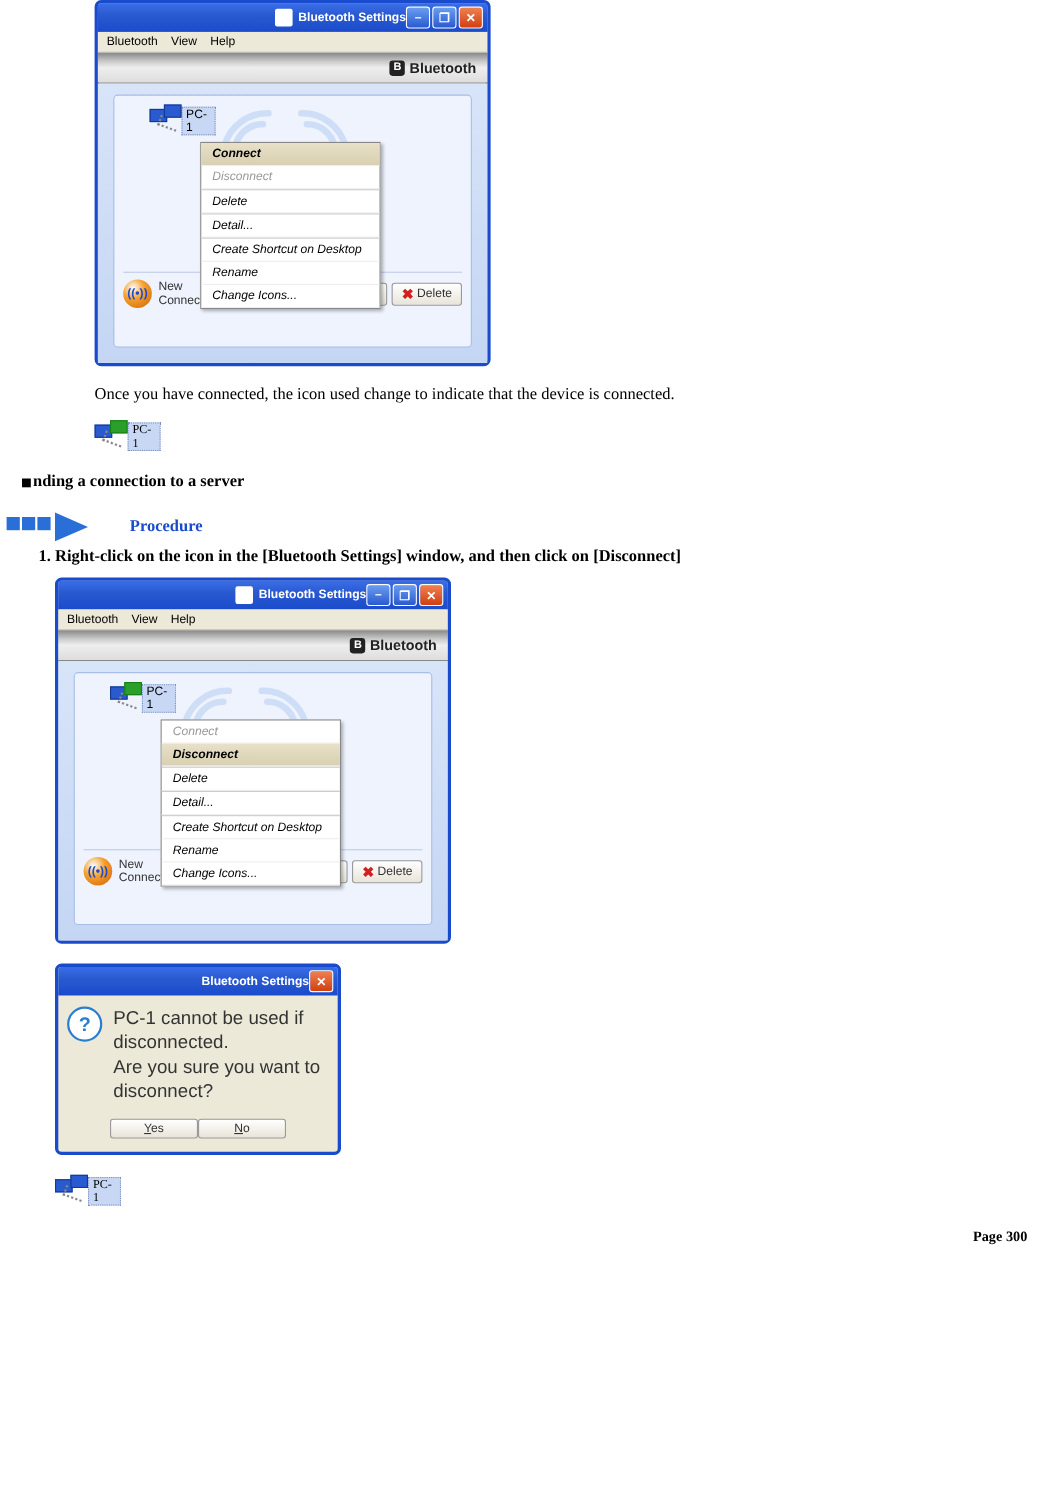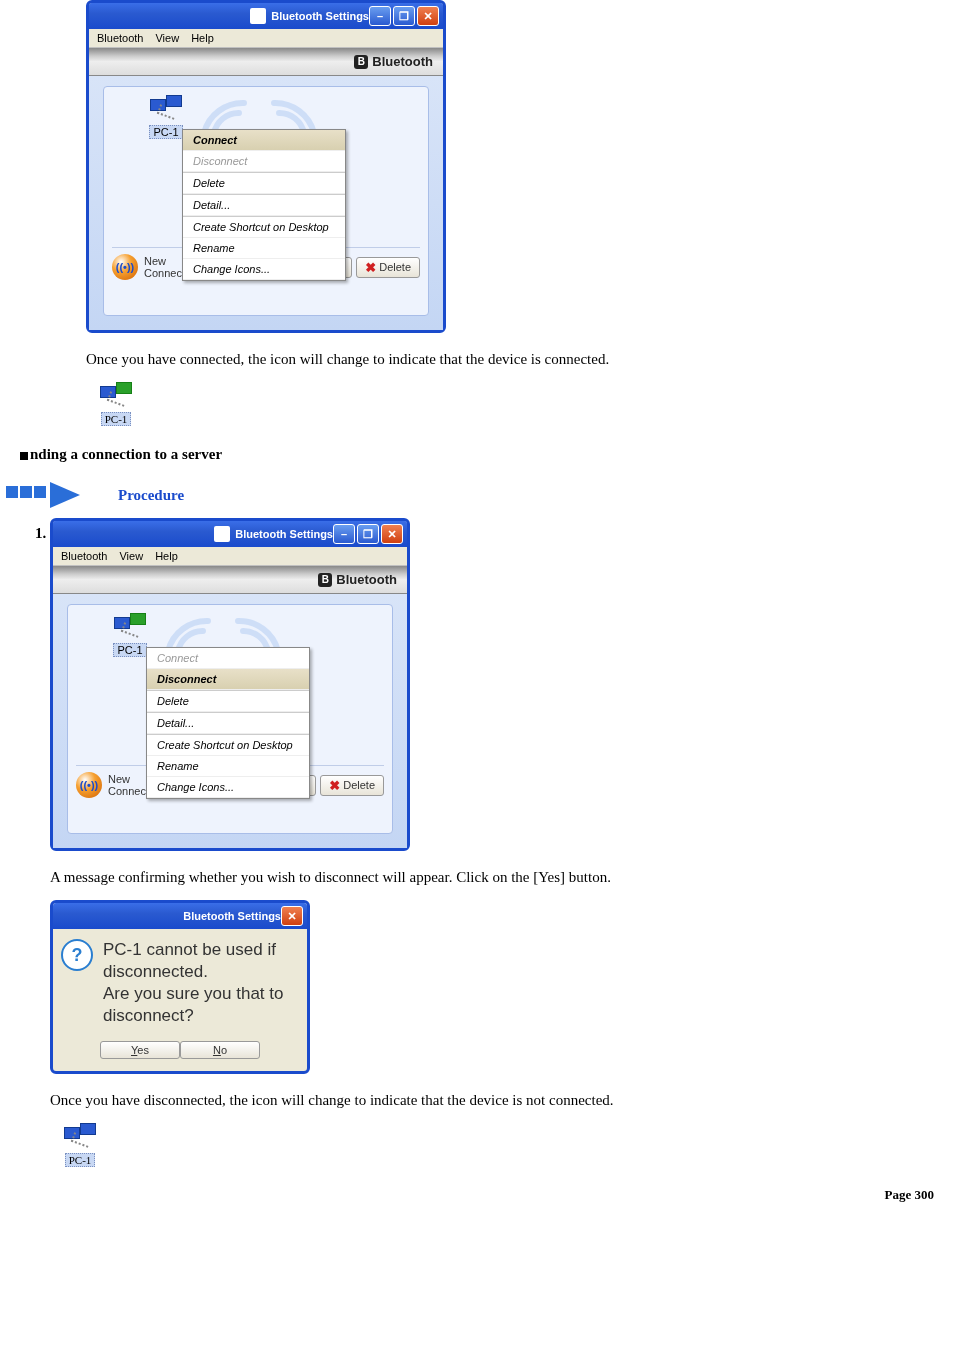--- a/index.html
+++ b/index.html
@@ -65,21 +65,21 @@
     background:linear-gradient(#d8e4f8,#c4d6f4);
   }
   .inner{
     background:#eef3fd;border:1px solid #a8bde8;border-radius:4px;
     padding:10px 8px 8px 8px;position:relative;min-height:210px;
   }
   .radio-art{
     position:absolute;left:80px;top:6px;opacity:.4;
   }
   .device{
-    display:flex;flex-direction:column;align-items:center;width:60px;
+    display:flex;flex-direction:row;align-items:center;width:60px;
     position:absolute;left:32px;top:8px;
   }
   .device-ico{
     width:32px;height:28px;position:relative;
   }
   .mon{width:14px;height:10px;background:#2a5ad0;border:1px solid #123a90;position:absolute;}
   .mon.m1{left:0;top:4px;}
   .mon.m2{right:0;top:0px;}
   .cable{position:absolute;left:8px;top:12px;width:16px;height:8px;border-bottom:2px dotted #888;border-left:2px dotted #888;transform:rotate(20deg);}
   .dev-label{font-size:11px;background:#c8d8f4;border:1px dotted #7a90c0;padding:0 3px;margin-top:2px;}
@@ -223,21 +223,21 @@
           <div class="xpbtn">
               <span class="i-del">✖</span>
               <span>Delete</span>
             </div>
         </div>
       </div>
     </div>
   </div>
 </div>
 
-<div class="body-text">Once you have connected, the icon will change to indicate that the device is connected.</div>
+<div class="body-text">Once you have connected, the icon used change to indicate that the device is connected.</div>
 
 <div class="small-device">
   <div class="device conn">
     <div class="device-ico">
         <div class="mon m1"></div>
         <div class="mon m2"></div>
         <div class="cable"></div>
       </div>
     <div class="dev-label">PC-1</div>
   </div>
@@ -249,20 +249,21 @@
 
 <div class="proc-row">
   <div class="proc-arrow">
     <span class="box"></span><span class="box"></span><span class="box"></span><span class="tri"></span>
   </div>
   <span class="proc-label">Procedure</span>
 </div>
 
 <ol class="steps">
   <li>
+    <span>Right-click on the icon in the [Bluetooth Settings] window, and then click on [Disconnect]</span>
     <span class="stepbody">
 
       <div class="win" style="margin-left:0">
         <div class="titlebar">
           <div class="t-left">
             <span class="win-icon">✦</span>
             <span>Bluetooth Settings</span>
           </div>
           <div class="winbtns">
             <div class="winbtn">–</div>
@@ -325,47 +326,45 @@
                 <div class="xpbtn">
                     <span class="i-del">✖</span>
                     <span>Delete</span>
                   </div>
               </div>
             </div>
           </div>
         </div>
       </div>
 
-      <div class="body-text" style="margin-left:0">A message confirming whether you wish to disconnect will appear. Click on the [Yes] button.</div>
 
       <div class="dlg" style="margin-left:0">
         <div class="titlebar">
           <span>Bluetooth Settings</span>
           <div class="winbtns">
               <div class="winbtn close">✕</div>
             </div>
         </div>
         <div class="body">
           <div class="qmark">?</div>
           <div class="msg">
             <div>PC-1 cannot be used if disconnected.</div>
-            <div>Are you sure you that to disconnect?</div>
+            <div>Are you sure you want to disconnect?</div>
           </div>
         </div>
         <div class="btnrow">
           <div class="xpbtn">
               <span><u>Y</u>es</span>
             </div>
           <div class="xpbtn">
               <span><u>N</u>o</span>
             </div>
         </div>
       </div>
 
-      <div class="body-text" style="margin-left:0">Once you have disconnected, the icon will change to indicate that the device is not connected.</div>
 
       <div class="small-device" style="margin-left:0">
         <div class="device">
           <div class="device-ico">
               <div class="mon m1"></div>
               <div class="mon m2"></div>
               <div class="cable"></div>
             </div>
           <div class="dev-label">PC-1</div>
         </div>

